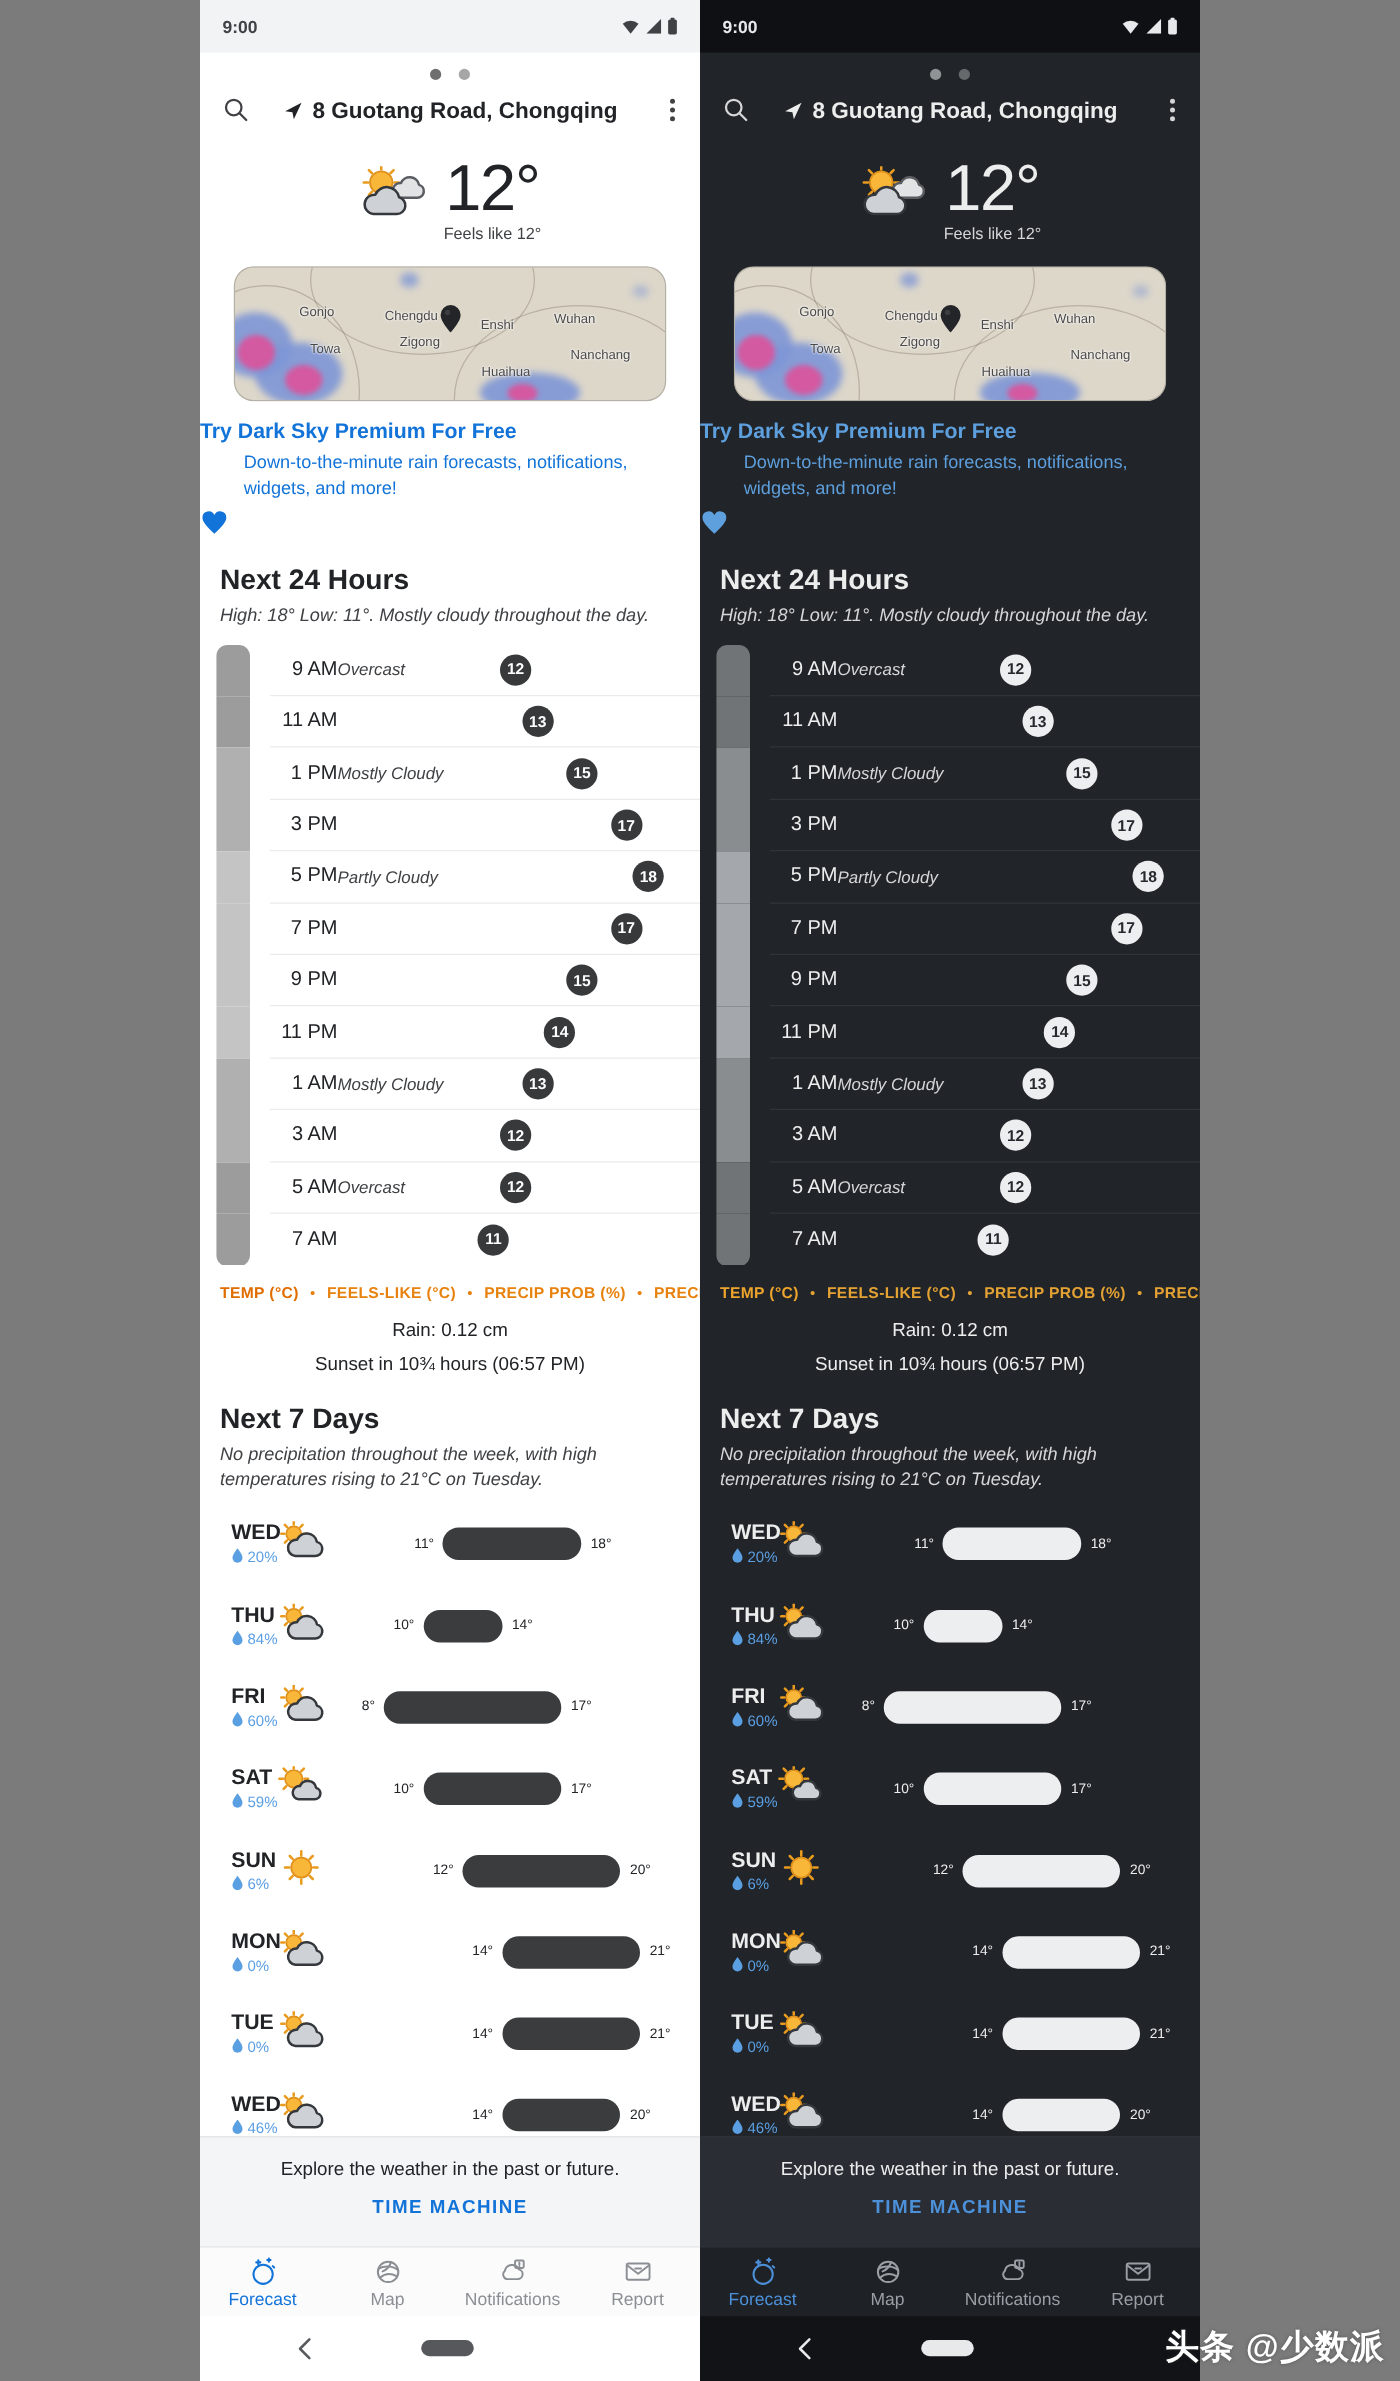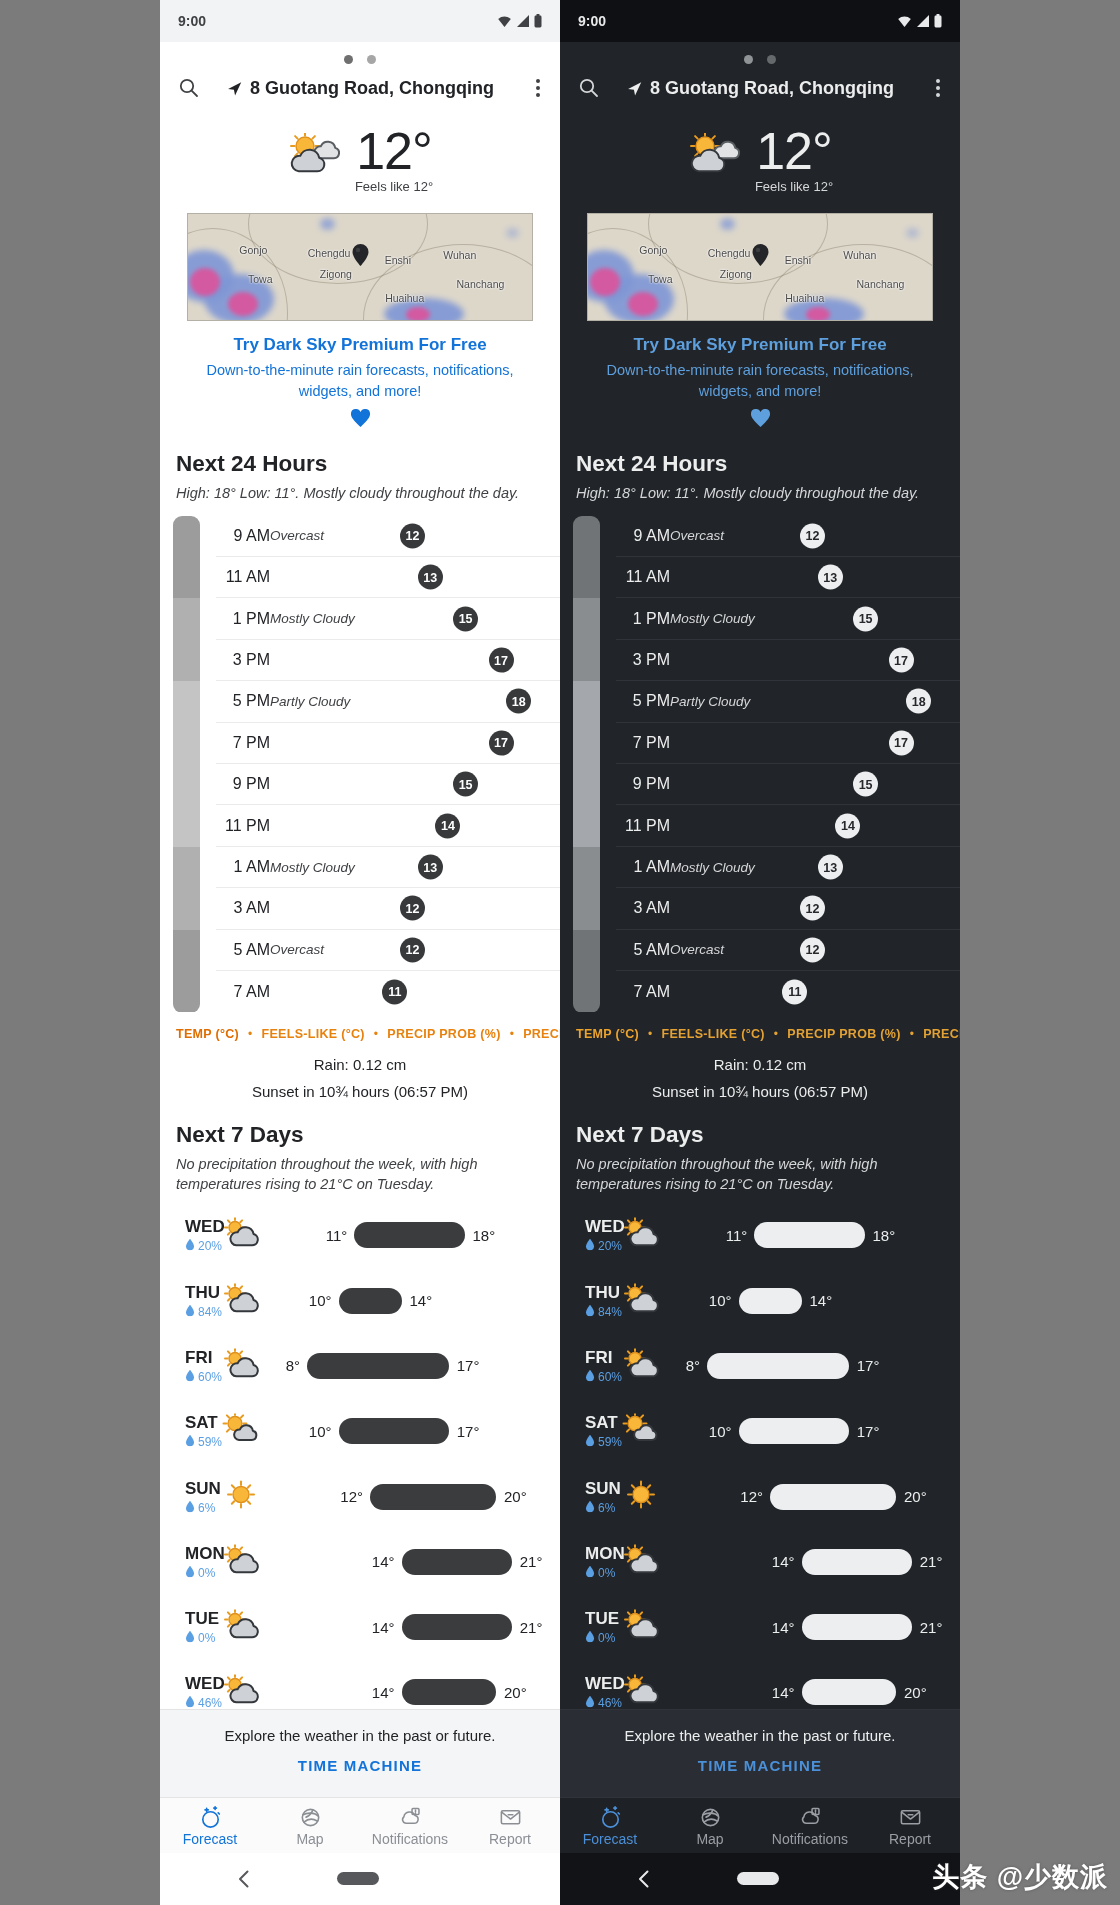--- a/index.html
+++ b/index.html
@@ -31,29 +31,29 @@
   .search { position:absolute; left:18px; top:7px; color:var(--sub); }
   .addr { display:flex; align-items:center; gap:7px; font-size:18px; font-weight:bold; color:var(--text); }
   .addr svg { color:var(--text); }
   .overflow { position:absolute; right:20px; top:9px; width:4px; height:4px; border-radius:50%; background:var(--sub); box-shadow:0 7px 0 var(--sub), 0 14px 0 var(--sub); }
 
   .hero { margin-top:14px; height:78px; display:flex; align-items:center; justify-content:center; gap:10px; }
   .hero-col { display:flex; flex-direction:column; align-items:center; }
   .temp { font-size:52px; line-height:1.05; font-weight:400; letter-spacing:-1px; }
   .feels { font-size:13px; margin-top:1px; color:var(--sub); }
 
-  .map { position:absolute; left:27px; top:213px; width:346px; height:108px; border-radius:0; background:#ddd7ca; border:1px solid rgba(0,0,0,.18); overflow:hidden;text-decoration:underline; }
+  .map { position:absolute; left:27px; top:213px; width:346px; height:108px; border-radius:16px; background:#ddd7ca; border:1px solid rgba(0,0,0,.18); overflow:hidden;text-decoration:underline; }
   .blob { position:absolute; border-radius:50%; filter:blur(3px); opacity:.9; }
   .bblue { background:#7e96d6; }
   .bmag { background:#d8569e; filter:blur(2px); opacity:.95; }
   .terr { position:absolute; border:1px solid rgba(140,130,110,.45); border-radius:50%; }
   .mlabel { position:absolute; transform:translateX(-50%); font-size:10.5px; color:#4a4a4a; text-shadow:0 0 2px #fff,0 0 2px #fff; white-space:nowrap; }
   .pin { position:absolute; left:calc(50% - 8px); top:28%; }
 
-  .promo { text-align:center; margin-top:16px; }
+  .promo { text-align:left; margin-top:16px; }
   .promo-title { font-size:17px; font-weight:bold; color:var(--blue); }
   .promo-sub { font-size:14.5px; color:var(--blue); width:330px; margin:5px auto 0; line-height:1.45; }
   .heart { margin-top:5px; height:22px; }
 
   .sec { padding:0 16px; margin-top:22px; }
   .sec h2 { font-size:22.5px; font-weight:bold; color:var(--text); }
   .summary { margin-top:6px; font-size:14.5px; font-style:italic; color:var(--sub); line-height:1.42; }
 
   .hourly { position:relative; height:497px; margin-top:12px; }
   .hbar { position:absolute; left:13px; top:0; width:27px; height:497px; border-radius:9px; overflow:hidden; }
@@ -74,21 +74,21 @@
   .stat { text-align:center; font-size:15px; color:var(--text); }
   .stat.rain { margin-top:15px; }
   .stat.sun { margin-top:10px; }
 
   .daily { margin-top:8px; }
   .drow { height:65.3px; position:relative; }
   .dday { position:absolute; left:25px; top:50%; transform:translateY(-50%); }
   .dname { font-size:17px; font-weight:bold; color:var(--text); }
   .dprecip { display:flex; align-items:flex-start; gap:3px; font-size:12px; color:#5b9fe3; margin-top:2px; }
   .dicon { position:absolute; left:62px; top:50%; transform:translateY(-50%); }
-  .dtemp { position:absolute; top:0; line-height:65.3px; font-size:15px; color:var(--text); }
+  .dtemp { position:absolute; top:0; line-height:65.3px; font-size:11px; color:var(--text); }
   .dtemp.lo { width:55px; text-align:right; }
   .dpill { position:absolute; top:19.6px; height:26px; border-radius:13px; background:var(--pill); }
 
   .explore { position:absolute; left:0; top:1709px; width:100%; height:88px; background:var(--exploreBg); border-top:1px solid var(--navBorder); text-align:center; padding-top:17px; }
   .explore-text { font-size:15px; color:var(--text); }
   .tm { margin-top:13px; font-size:15px; font-weight:bold; letter-spacing:1.2px; color:var(--blueLink); }
 
   .nav { position:absolute; left:0; top:1797px; width:100%; height:56px; background:var(--navBg); border-top:1px solid var(--navBorder); display:flex; }
   .navitem { flex:1; display:flex; flex-direction:column; align-items:center; justify-content:center; gap:1px; color:var(--inactive); }
   .navitem.active { color:var(--blueLink); }

